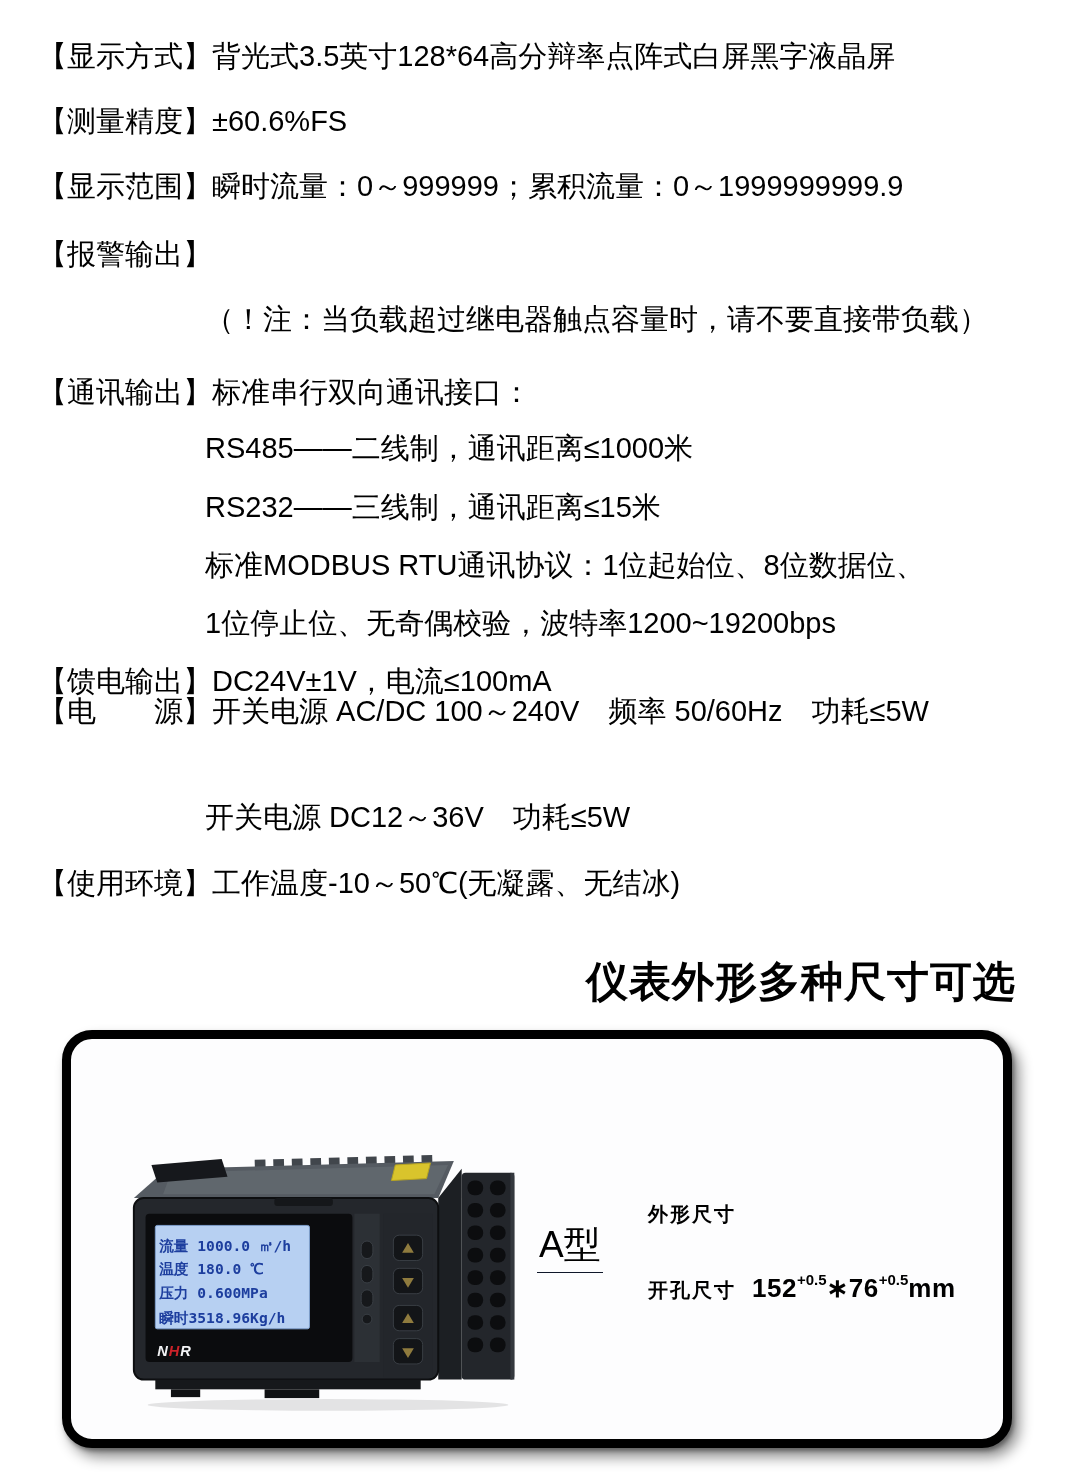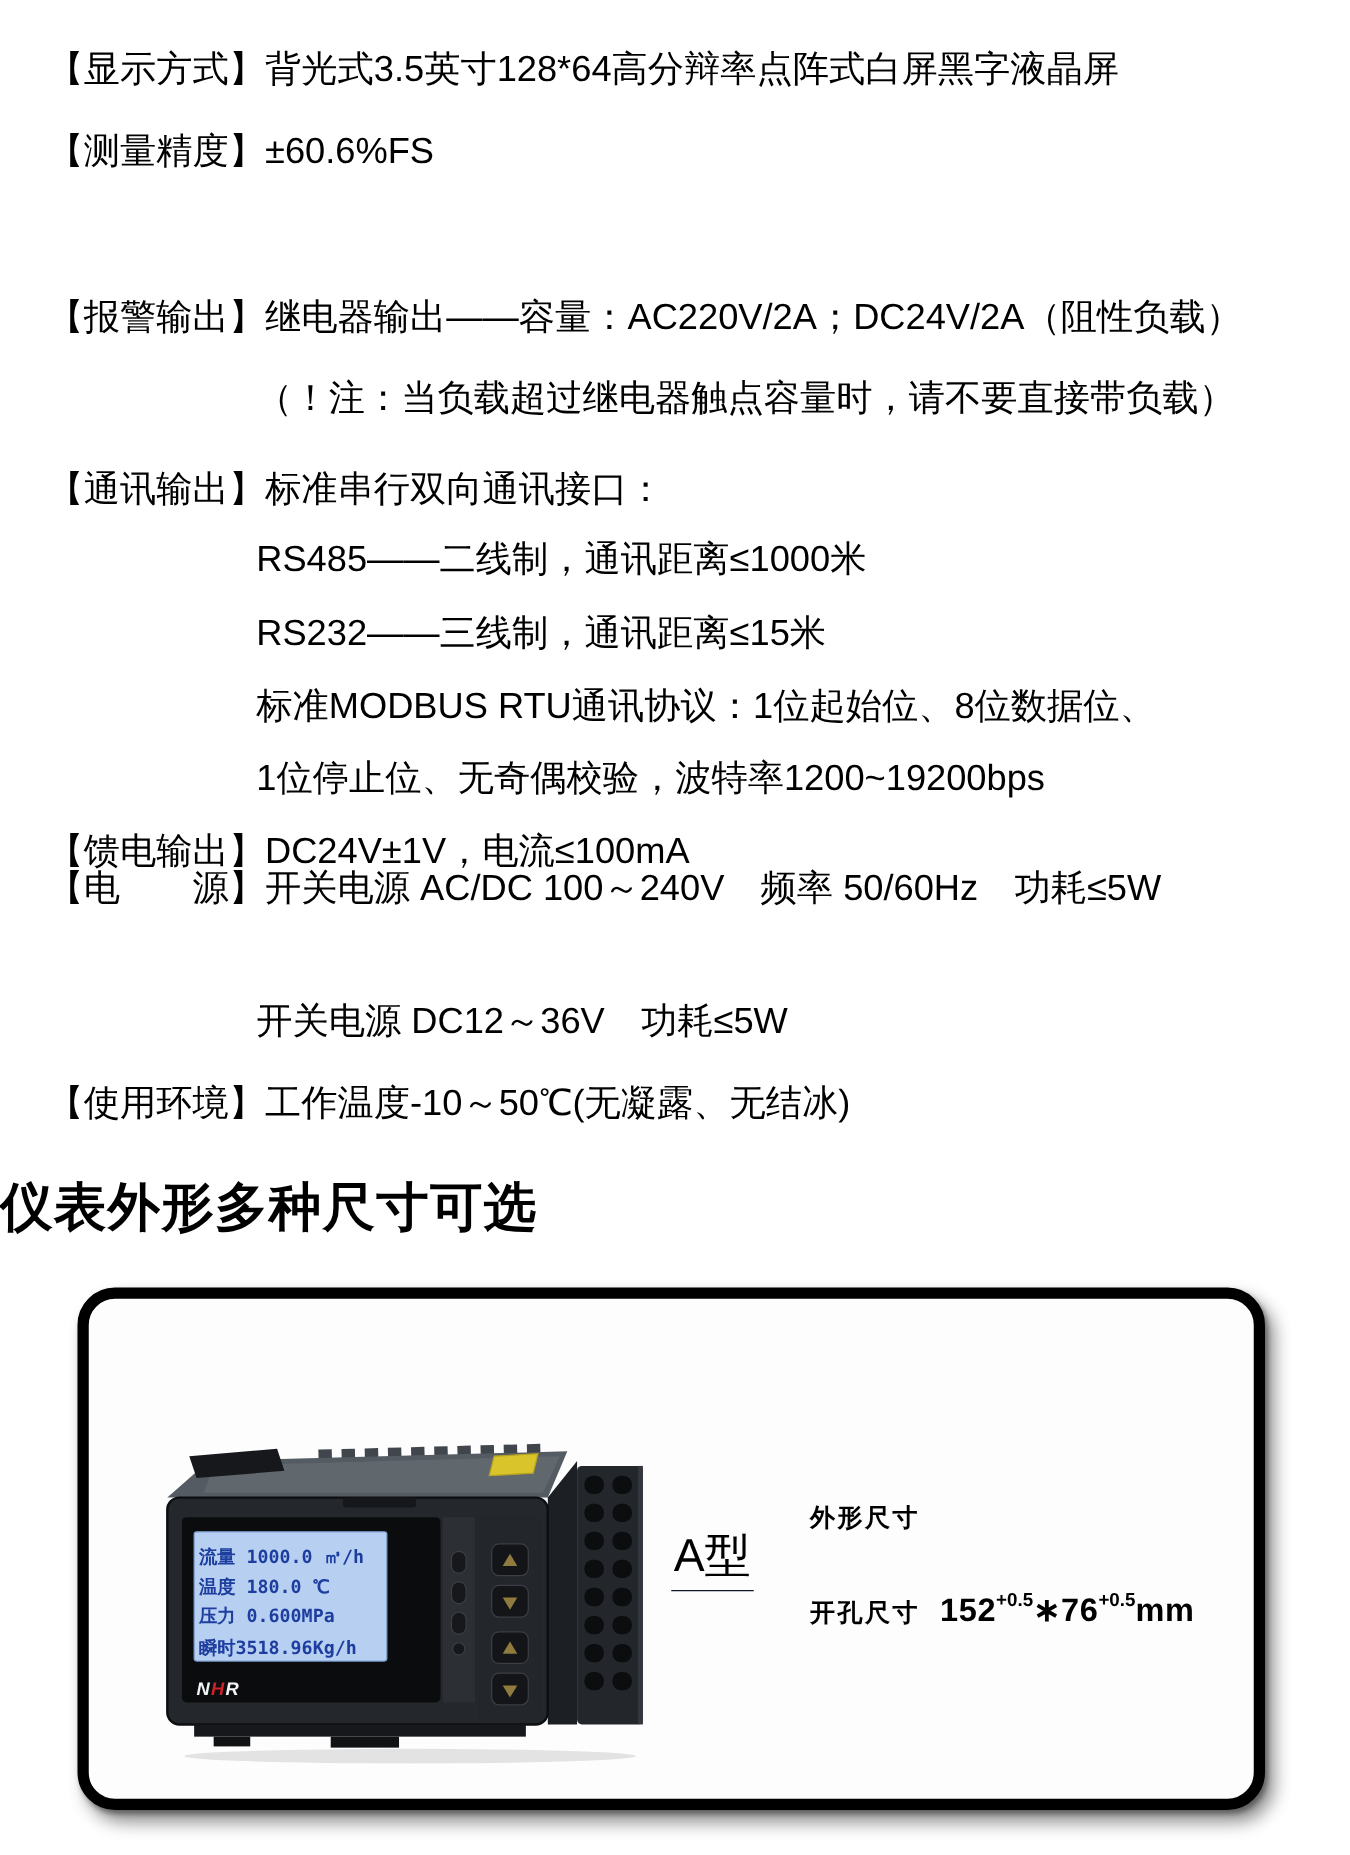--- a/index.html
+++ b/index.html
@@ -10,22 +10,22 @@
   
   .specs { position:absolute; left:0; top:0; width:1080px; height:930px; }
   .spec-row {
     position:absolute; left:38px; display:flex; align-items:flex-start;
     font-size:29px; line-height:37px; white-space:pre; color:#000;justify-content:flex-end;
   }
   .spec-label { display:inline-block; min-width:167px; flex:0 0 auto; }
   .spec-text { display:inline-block; }
   
   .section-heading {
-    position:absolute; top:938px; left:0; width:1000px; margin:0;
-    text-align:left; font-size:42px; font-weight:700; letter-spacing:1px;
+    position:absolute; top:938px; left:0; width:1000px; margin:16px;
+    text-align:right; font-size:42px; font-weight:700; letter-spacing:1px;
   }
   
   .card {
     position:absolute; left:62px; top:1030px; width:932px; height:400px;
     background:#fdfdfe; border:9px solid #000; border-radius:30px;
     box-shadow:7px 9px 14px rgba(0,0,0,0.45), 2px 3px 4px rgba(0,0,0,0.35);
   }
   .device { position:absolute; left:57px; top:112px; width:400px; height:262px; }
   .model-name {
     position:absolute; left:466px; top:181px; font-size:37px; font-weight:400;
@@ -40,21 +40,22 @@
   .dim-value sup { font-size:15px; font-weight:700; position:relative; top:-2px; letter-spacing:0; }
 </style>
 </head>
 <body>
 
 <div class="page">
 
   <section class="specs">
     <div class="spec-row" style="top:38px"><span class="spec-label">【显示方式】</span><span class="spec-text">背光式3.5英寸128*64高分辩率点阵式白屏黑字液晶屏</span></div>
     <div class="spec-row" style="top:103px"><span class="spec-label">【测量精度】</span><span class="spec-text">±60.6%FS</span></div>
-    <div class="spec-row" style="top:236px"><span class="spec-label">【报警输出】</span><span class="spec-text">继电器输出——容量：AC220V/2A；DC24V/2A（阻性负载）</span></div>
+    <div class="spec-row" style="top:168px"><span class="spec-label">【显示范围】</span><span class="spec-text">瞬时流量：0～999999；累积流量：0～1999999999.9</span></div>
+    <div class="spec-row" style="top:236px"><span class="spec-label">【报警输出】</span></div>
     <div class="spec-row" style="top:301px"><span class="spec-label"></span><span class="spec-text">（！注：当负载超过继电器触点容量时，请不要直接带负载）</span></div>
     <div class="spec-row" style="top:374px"><span class="spec-label">【通讯输出】</span><span class="spec-text">标准串行双向通讯接口：</span></div>
     <div class="spec-row" style="top:430px"><span class="spec-label"></span><span class="spec-text">RS485——二线制，通讯距离≤1000米</span></div>
     <div class="spec-row" style="top:489px"><span class="spec-label"></span><span class="spec-text">RS232——三线制，通讯距离≤15米</span></div>
     <div class="spec-row" style="top:547px"><span class="spec-label"></span><span class="spec-text">标准MODBUS RTU通讯协议：1位起始位、8位数据位、</span></div>
     <div class="spec-row" style="top:605px"><span class="spec-label"></span><span class="spec-text">1位停止位、无奇偶校验，波特率1200~19200bps</span></div>
     <div class="spec-row" style="top:663px"><span class="spec-label">【馈电输出】</span><span class="spec-text">DC24V±1V，电流≤100mA</span></div>
     <div class="spec-row" style="top:693px"><span class="spec-label">【电　　源】</span><span class="spec-text">开关电源 AC/DC 100～240V　频率 50/60Hz　功耗≤5W</span></div>
     <div class="spec-row" style="top:799px"><span class="spec-label"></span><span class="spec-text">开关电源 DC12～36V　功耗≤5W</span></div>
     <div class="spec-row" style="top:865px"><span class="spec-label">【使用环境】</span><span class="spec-text">工作温度-10～50℃(无凝露、无结冰)</span></div>

